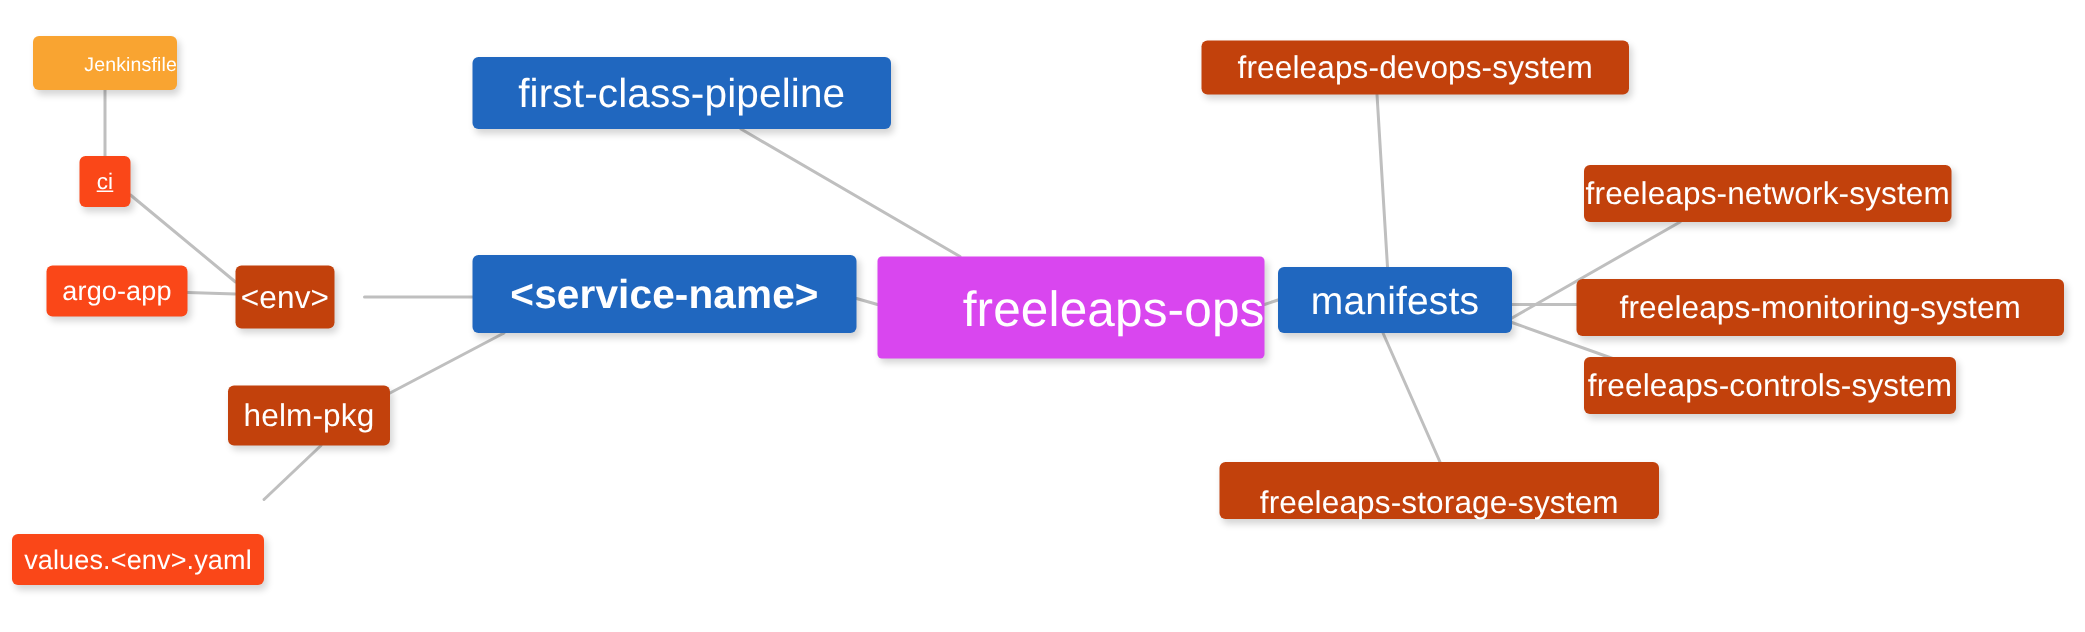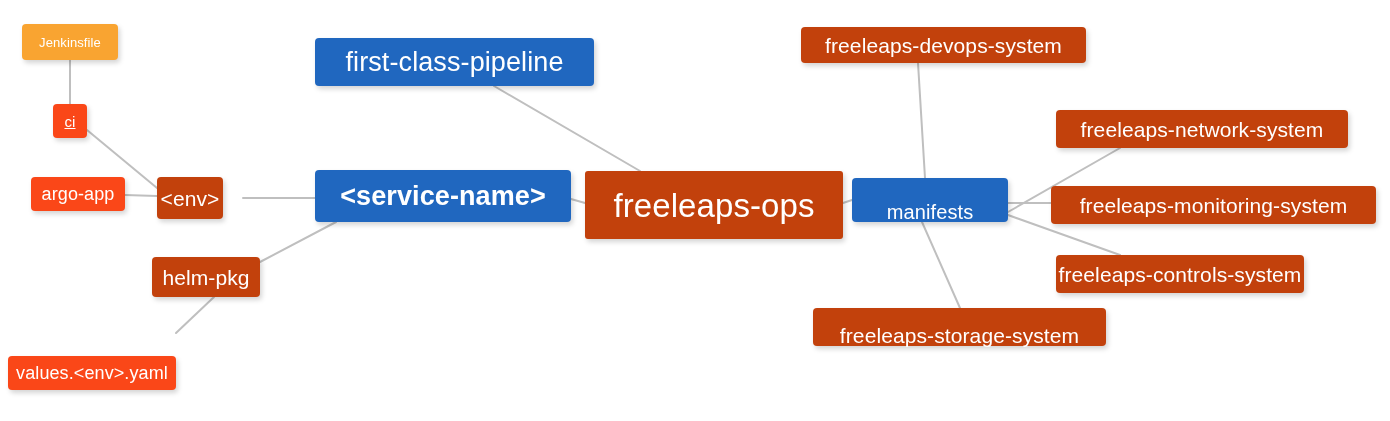--- a/index.html
+++ b/index.html
@@ -35,31 +35,32 @@
     justify-content: center;
     color: #ffffff;
     white-space: nowrap;
     border-radius: 4px;
     box-shadow: 2px 3px 5px rgba(0,0,0,0.17);
     letter-spacing: 0.1px;
     line-height: 1;
     z-index: 2;
   }
   .mm-node.root {
-    background: #c2410c;
+    background: #d946ef;
     border-radius: 3px;
+    justify-content: flex-end;
   }
   .mm-node.blue   { background: #2067bf; }
   .mm-node.green  { background: #c2410c; }
   .mm-node.red    { background: #fa4718; }
   .mm-node.orange { background: #f9a431; }
 
   .sz-root  { font-size: 33px; }
   .sz-xl    { font-size: 27px; }
-  .sz-lg    { font-size: 20px; align-items: flex-end; }
+  .sz-lg    { font-size: 26px; }
   .sz-md    { font-size: 21px; }
   .sz-sm    { font-size: 18px; }
   .sz-xs    { font-size: 15px; text-decoration: underline; }
   .sz-xxs   { font-size: 13px; }
 </style>
 </head>
 <body>
 
 <div id="mindmap-canvas">
 
@@ -74,21 +75,21 @@
       <line x1="571" y1="199" x2="585" y2="203" stroke="#bfbfbf" stroke-width="2" stroke-linecap="round"></line>
       <line x1="843" y1="203" x2="852" y2="200" stroke="#bfbfbf" stroke-width="2" stroke-linecap="round"></line>
       <line x1="925" y1="178" x2="918" y2="63" stroke="#bfbfbf" stroke-width="2" stroke-linecap="round"></line>
       <line x1="1008" y1="212" x2="1120" y2="148" stroke="#bfbfbf" stroke-width="2" stroke-linecap="round"></line>
       <line x1="1008" y1="203" x2="1051" y2="203" stroke="#bfbfbf" stroke-width="2" stroke-linecap="round"></line>
       <line x1="1008" y1="215" x2="1120" y2="255" stroke="#bfbfbf" stroke-width="2" stroke-linecap="round"></line>
       <line x1="922" y1="222" x2="960" y2="308" stroke="#bfbfbf" stroke-width="2" stroke-linecap="round"></line>
     </svg>
 
   <div id="node-layer">
-      <div class="mm-node orange sz-xxs" style="left: 22px; top: 24px; width: 96px; height: 36px;">
+      <div class="mm-node orange sz-xxs" style="left: 22px; top: 24px; width: 96px; height: 36px; justify-content: flex-end;">
         <span>Jenkinsfile</span>
       </div>
       <div class="mm-node red sz-xs" style="left: 53px; top: 104px; width: 34px; height: 34px;">
         <span>ci</span>
       </div>
       <div class="mm-node red sz-sm" style="left: 31px; top: 177px; width: 94px; height: 34px;">
         <span>argo-app</span>
       </div>
       <div class="mm-node green sz-md" style="left: 157px; top: 177px; width: 66px; height: 42px;">
         <span>&lt;env&gt;</span>
@@ -107,27 +108,27 @@
       </div>
       <div class="mm-node root sz-root" style="left: 585px; top: 171px; width: 258px; height: 68px;">
         <span>freeleaps-ops</span>
       </div>
       <div class="mm-node blue sz-lg" style="left: 852px; top: 178px; width: 156px; height: 44px;">
         <span>manifests</span>
       </div>
       <div class="mm-node green sz-md" style="left: 801px; top: 27px; width: 285px; height: 36px;">
         <span>freeleaps-devops-system</span>
       </div>
-      <div class="mm-node green sz-md" style="left: 1056px; top: 110px; width: 292px; height: 38px; text-align: right;">
+      <div class="mm-node green sz-md" style="left: 1056px; top: 110px; width: 245px; height: 38px; text-align: right;">
         <span>freeleaps-network-system</span>
       </div>
       <div class="mm-node green sz-md" style="left: 1051px; top: 186px; width: 325px; height: 38px;">
         <span>freeleaps-monitoring-system</span>
       </div>
-      <div class="mm-node green sz-md" style="left: 1056px; top: 255px; width: 248px; height: 38px;">
+      <div class="mm-node green sz-md" style="left: 1056px; top: 238px; width: 248px; height: 38px;">
         <span>freeleaps-controls-system</span>
       </div>
       <div class="mm-node green sz-md" style="left: 813px; top: 308px; width: 293px; height: 38px; align-items: flex-end;">
         <span>freeleaps-storage-system</span>
       </div>
     </div>
 
 </div>
 
 </body></html>

